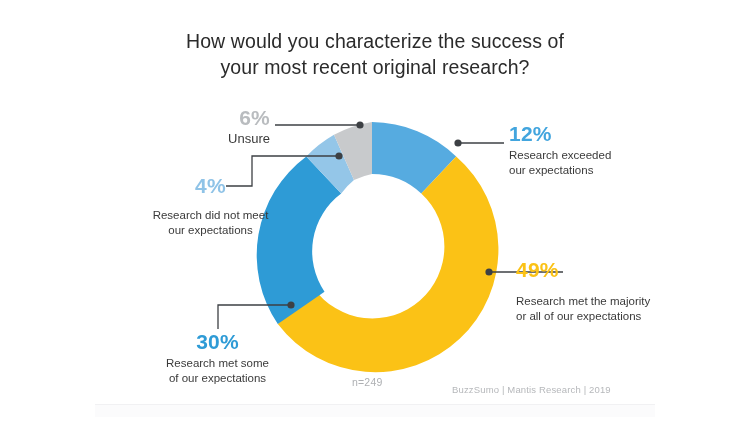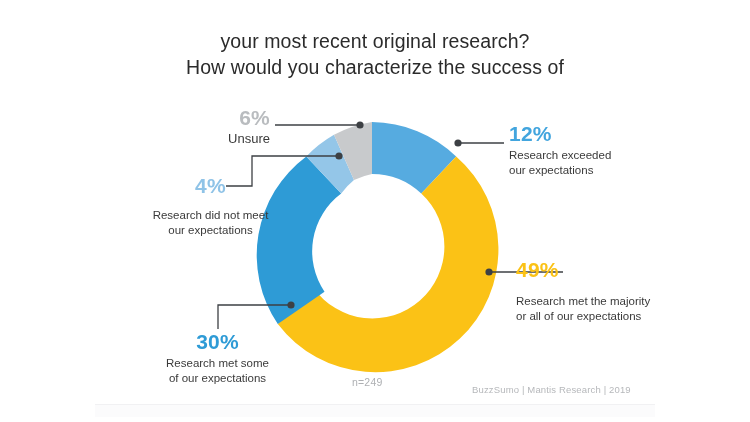--- a/index.html
+++ b/index.html
@@ -131,31 +131,30 @@
     color: #aeb0b3;
     letter-spacing: 0.2px;
   }
   #source-credit {
     position: absolute;
     left: 452px;
     top: 384px;
     font-size: 9.5px;
     color: #b6b8bb;
     letter-spacing: 0.15px;
-    margin-left: 20px;
   }
 </style>
 </head>
 <body>
 
 <div id="canvas">
 
   <div id="title">
+    <span class="tline">How would you characterize the success of</span>
     <span class="tline">your most recent original research?</span>
-    <span class="tline">How would you characterize the success of</span>
   </div>
 
   <svg id="chart-svg" viewBox="0 0 750 422">
     <g>
 
       <path d="M 372 122 A 123 123 0 0 1 456.17 156.40 L 421.27 193.54 A 72 72 0 0 0 372 174 Z" fill="#56ABE0"></path>
 
       <path d="M 456.17 156.40 A 123 123 0 1 1 277.80 324.01 L 313.70 288.11 A 72 72 0 1 0 421.27 193.54 Z" fill="#FBC216"></path>
 
       <path d="M 277.80 324.01 A 123 123 0 0 1 306.28 156.44 L 341.19 193.57 A 72 72 0 0 0 324.51 291.66 Z" fill="#2E9BD6"></path>

